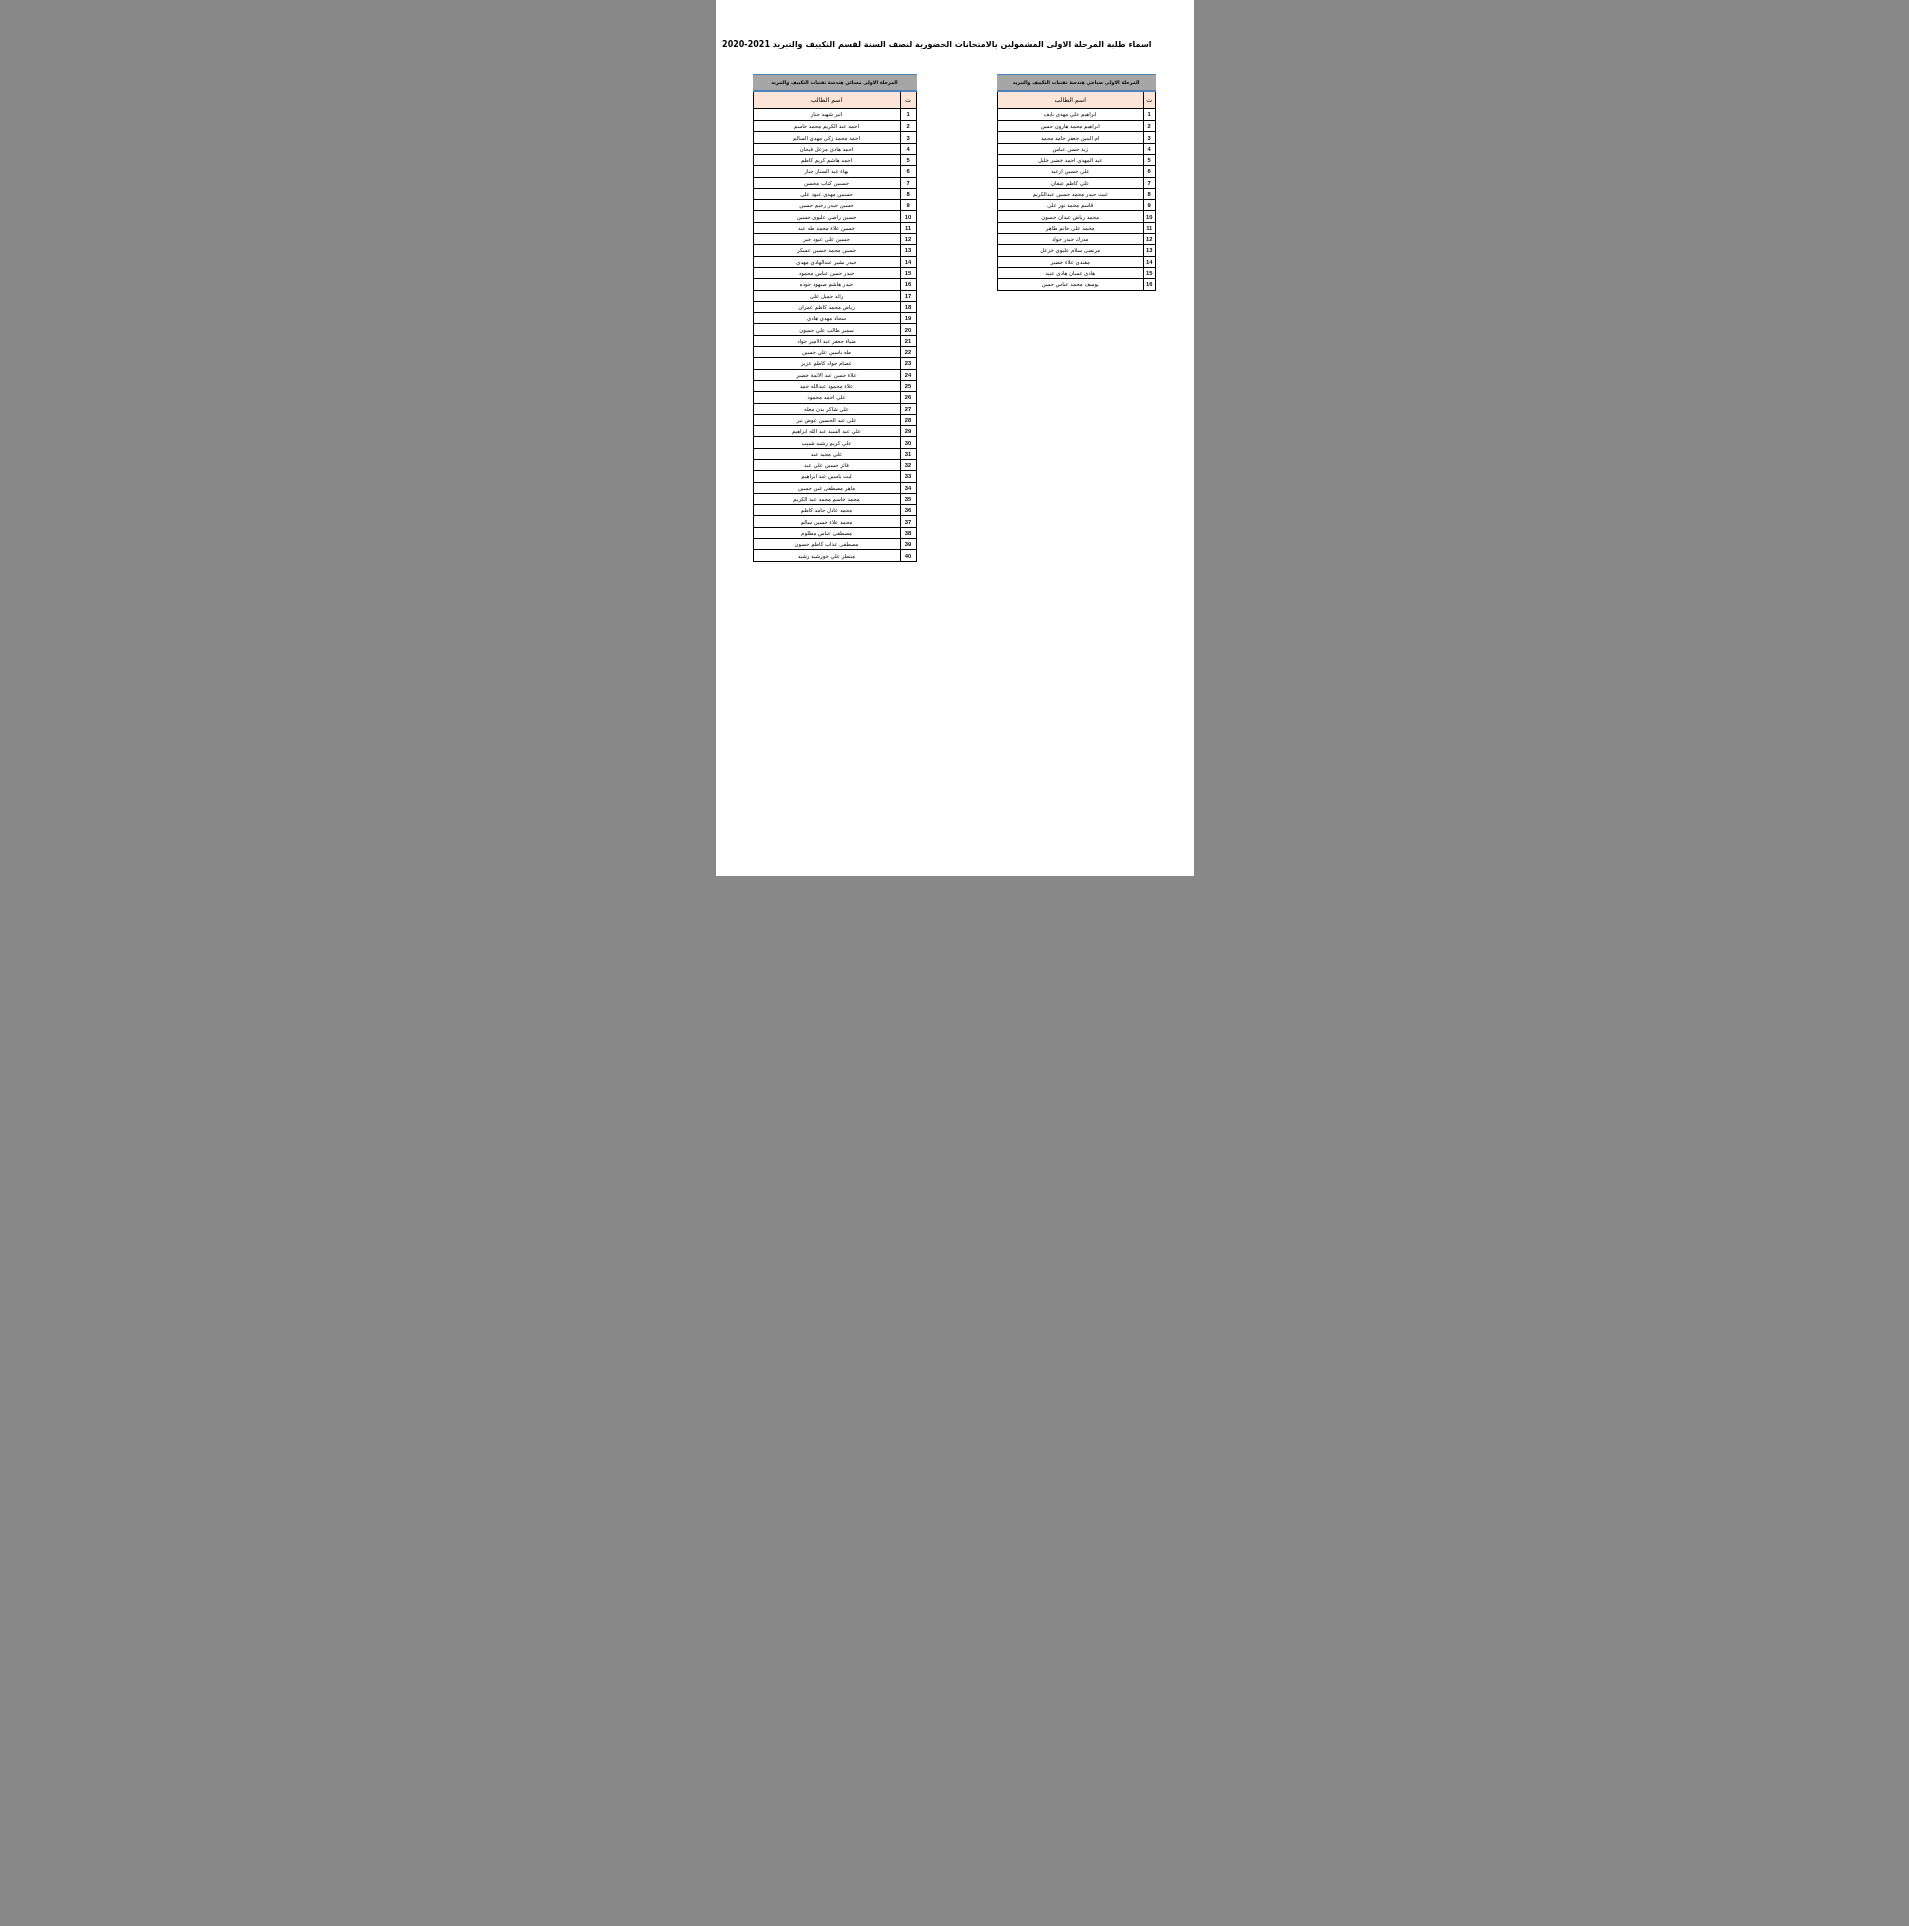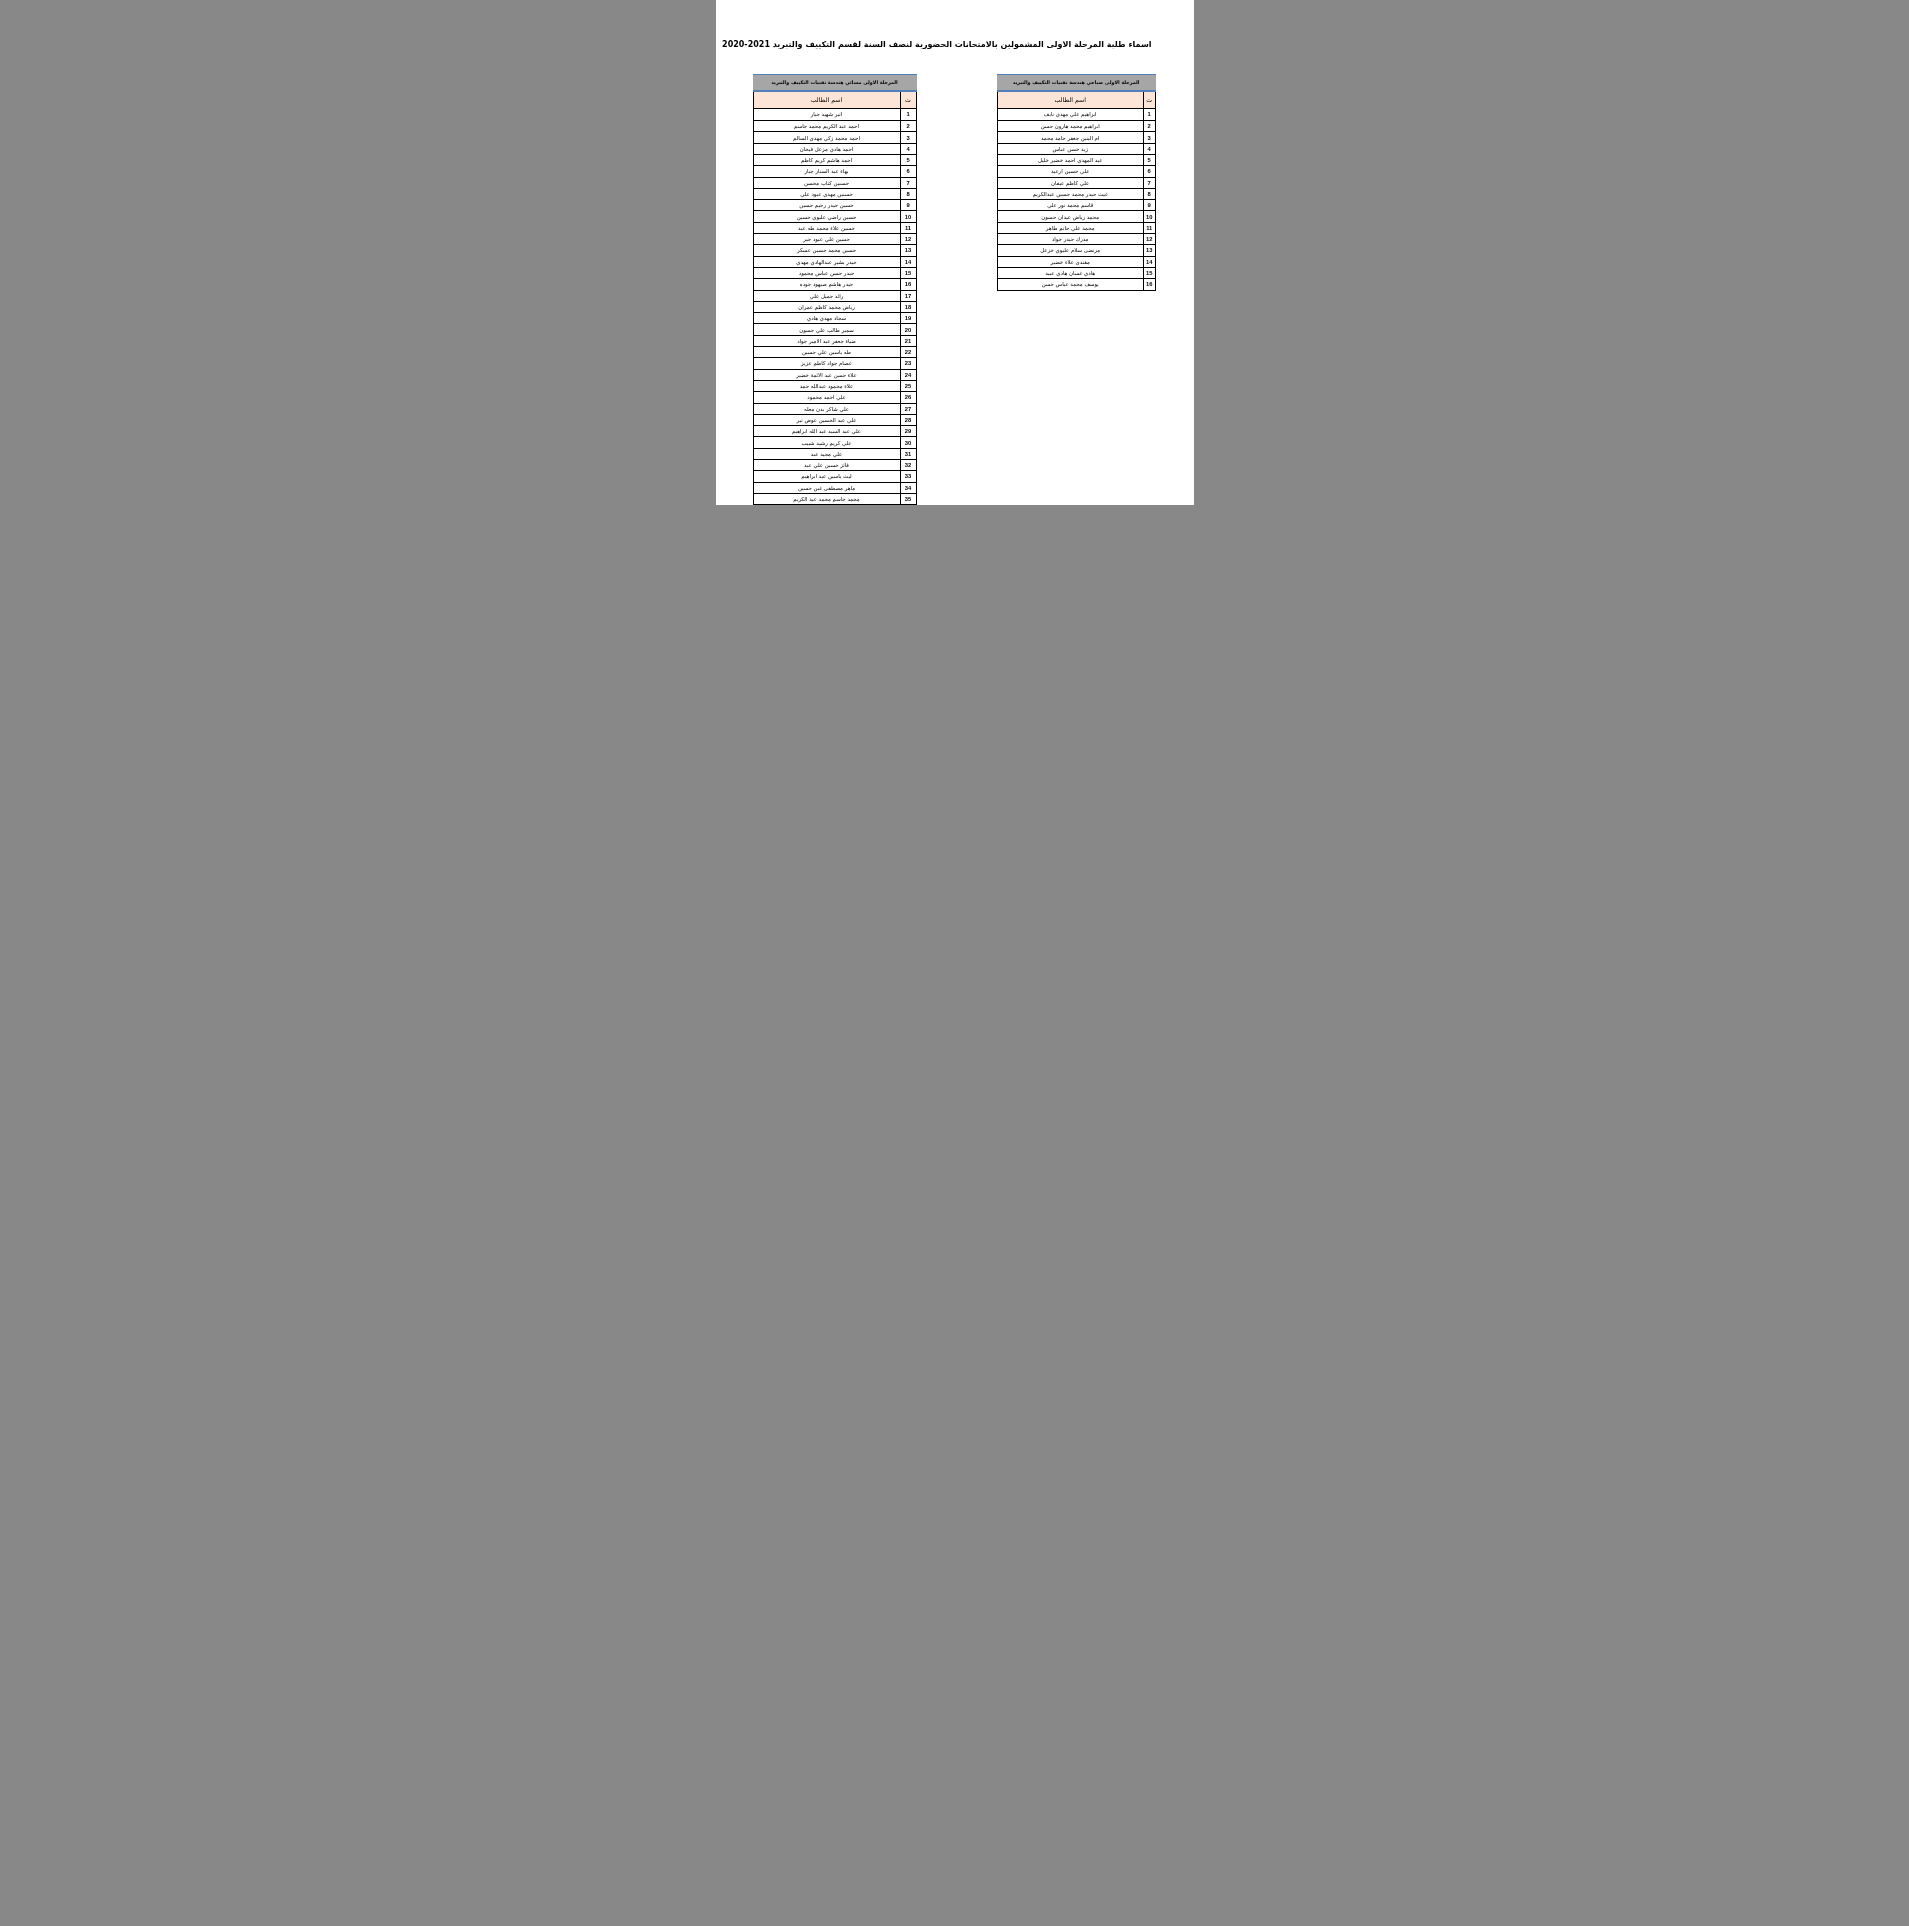--- a/index.html
+++ b/index.html
@@ -1,20 +1,20 @@
 <!DOCTYPE html>
 <html lang="ar" style="--header-gray: #A6A6A6; --accent-blue: #4F81BD; --header-peach: #FCE4D6;font-size:6.2px"><head>
 <meta charset="utf-8">
 <style>
   * { box-sizing: border-box; margin: 0; padding: 0; }
   html, body { background: #888; }
   .page {
     position: relative;
     width: 478px;
-    height: 505px;
+    height: 876px;
     margin: 0 auto;
     background: #ffffff;
     font-family: "DejaVu Sans", sans-serif;
     color: #000;
     overflow: hidden;
   }
   .doc-title {
     position: absolute;
     top: 40px;
     left: 42px;

